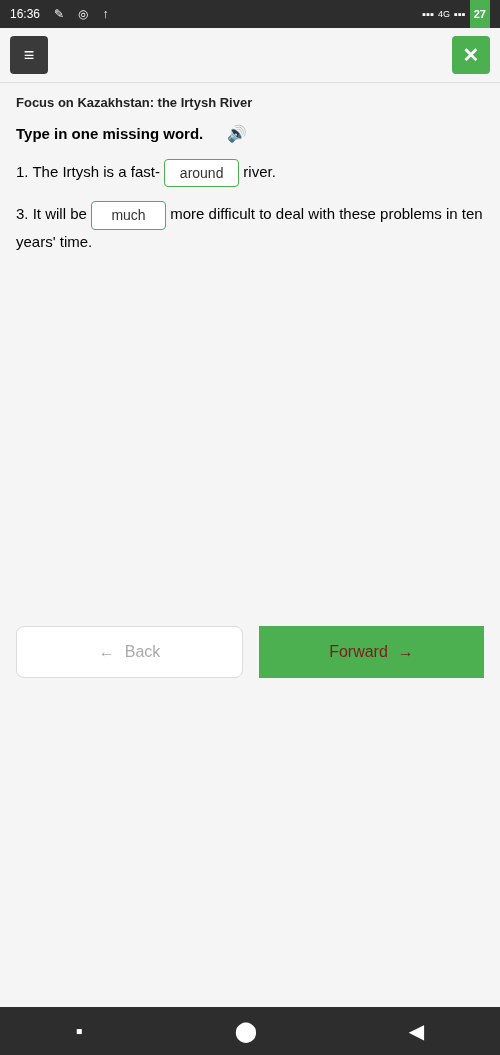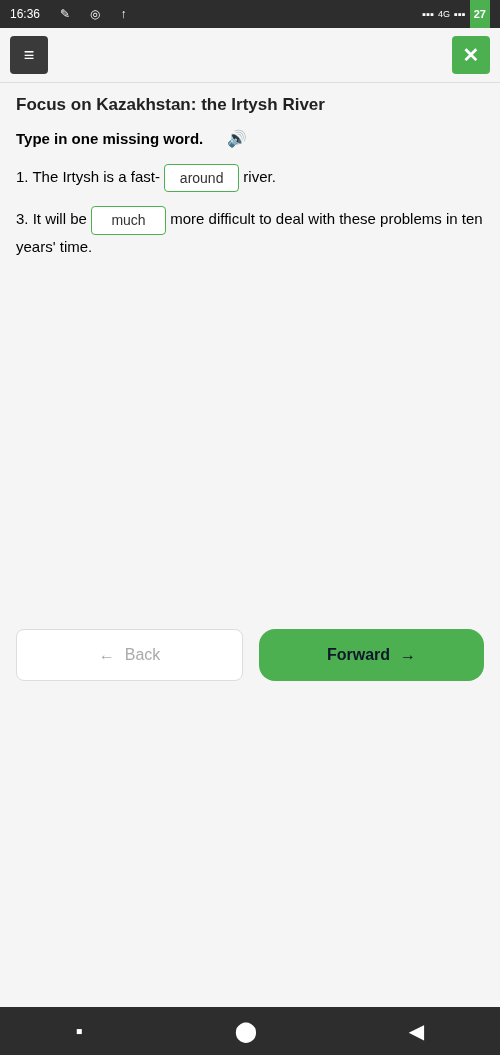--- a/index.html
+++ b/index.html
@@ -16,21 +16,21 @@
     .status-bar {
       background: #2d2d2d;
       color: white;
       display: flex;
       justify-content: space-between;
       align-items: center;
       padding: 4px 10px;
       height: 28px;
       font-size: 12px;
     }
-    .status-left { display: flex; align-items: center; gap: 20px; }
+    .status-left { display: flex; align-items: center; gap: 14px; }
     .status-right { display: flex; align-items: center; gap: 4px; font-size: 11px; }
     .battery-badge {
       background: #4caf50;
       color: white;
       border-radius: 3px;
       padding: 13px 4px;
       font-size: 11px;
       font-weight: bold;
     }
 
@@ -128,26 +128,26 @@
       font-size: 16px;
       cursor: pointer;
       display: flex;
       align-items: center;
       justify-content: center;
       gap: 10px;
     }
     .forward-btn {
       flex: 1;
       background: #4caf50;
-      color: #0f172a;
+      color: #7f1d1d;
       border: none;
-      border-radius: 16px;
+      border-radius: 0;
       padding: 16px;
       font-size: 16px;
-      font-weight: bold;
+      font-weight: normal;
       cursor: pointer;
       display: flex;
       align-items: center;
       justify-content: center;
       gap: 10px;
     }
 
     
     .bottom-bar {
       background: #2d2d2d;
@@ -184,21 +184,21 @@
 <div class="top-bar">
   <button class="hamburger-btn">
     <span>≡</span>
   </button>
   <button class="close-btn">
     <span>✕</span>
   </button>
 </div>
 
 <div class="page-title-area">
-  <h2 style="font-size:17px; font-weight:bold; color:#222;">Focus on Kazakhstan: the Irtysh River</h2>
+  <h2 style="font-size:13px; font-weight:bold; color:#222;">Focus on Kazakhstan: the Irtysh River</h2>
 </div>
 
 <div class="content-area">
 
   <div class="instruction-label">
     <span>Type in one missing word.</span>
     <span class="audio-icon">🔊</span>
   </div>
 
   <div class="exercise-item">

